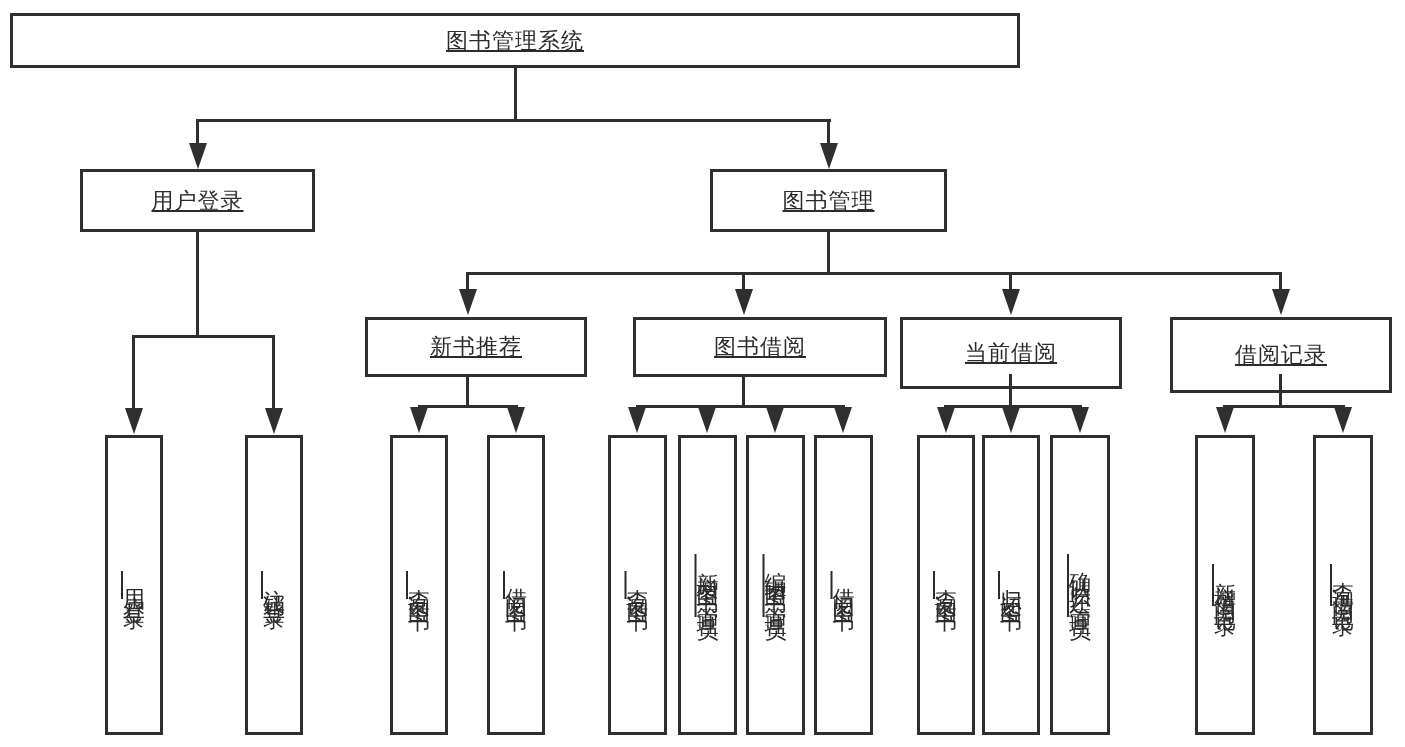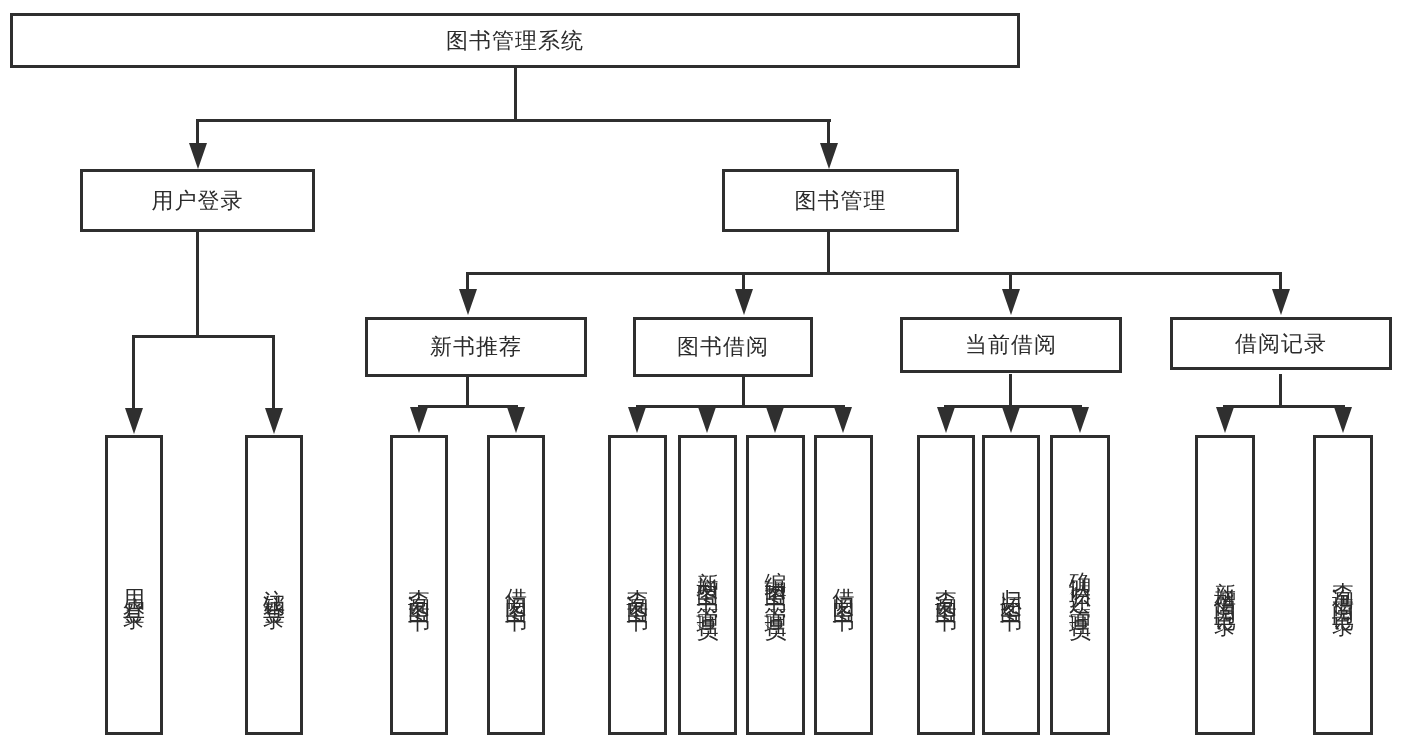--- a/index.html
+++ b/index.html
@@ -17,20 +17,21 @@
   .box{
     position:absolute;
     background:#fff;
     border:3px solid var(--line);
     display:flex;
     align-items:center;
     justify-content:center;
     font-size:22px;
     color:var(--text);
     letter-spacing:1px;
+    text-decoration:underline;
   }
   .box.v span{
     writing-mode:vertical-rl;
     text-orientation:mixed;
     letter-spacing:7px;
     font-size:22px;
     line-height:1;
   }
 
   
@@ -68,21 +69,21 @@
   <div class="line" style="left:514px;top:65px;width:3px;height:54px;"></div>
   <div class="line" style="left:196px;top:119px;width:635px;height:3px;"></div>
   <div class="line" style="left:196px;top:119px;width:3px;height:30px;"></div>
   <div class="line" style="left:827px;top:119px;width:3px;height:30px;"></div>
   <div class="arrow" style="left:189px;top:143px;"></div>
   <div class="arrow" style="left:820px;top:143px;"></div>
 
   <div class="box" style="left:80px;top:169px;width:235px;height:63px;">
     <span>用户登录</span>
   </div>
-  <div class="box" style="left:710px;top:169px;width:237px;height:63px;margin-left:12px;">
+  <div class="box" style="left:710px;top:169px;width:237px;height:63px;">
     <span>图书管理</span>
   </div>
 
   <div class="line" style="left:196px;top:229px;width:3px;height:106px;"></div>
   <div class="line" style="left:133px;top:335px;width:142px;height:3px;"></div>
   <div class="line" style="left:132px;top:335px;width:3px;height:77px;"></div>
   <div class="line" style="left:272px;top:335px;width:3px;height:77px;"></div>
   <div class="arrow" style="left:125px;top:408px;"></div>
   <div class="arrow" style="left:265px;top:408px;"></div>
 
@@ -93,27 +94,27 @@
   <div class="line" style="left:1009px;top:272px;width:3px;height:20px;"></div>
   <div class="line" style="left:1279px;top:272px;width:3px;height:20px;"></div>
   <div class="arrow" style="left:459px;top:289px;"></div>
   <div class="arrow" style="left:735px;top:289px;"></div>
   <div class="arrow" style="left:1002px;top:289px;"></div>
   <div class="arrow" style="left:1272px;top:289px;"></div>
 
   <div class="box" style="left:357px;top:317px;width:222px;height:60px;margin-left:8px;">
     <span>新书推荐</span>
   </div>
-  <div class="box" style="left:633px;top:317px;width:180px;height:60px;">
+  <div class="box" style="left:633px;top:317px;width:254px;height:60px;">
     <span>图书借阅</span>
   </div>
-  <div class="box" style="left:900px;top:317px;width:222px;height:56px;">
+  <div class="box" style="left:900px;top:317px;width:222px;height:72px;">
     <span>当前借阅</span>
   </div>
-  <div class="box" style="left:1170px;top:317px;width:222px;height:53px;">
+  <div class="box" style="left:1170px;top:317px;width:222px;height:76px;">
     <span>借阅记录</span>
   </div>
 
   <div class="line" style="left:466px;top:374px;width:3px;height:31px;"></div>
   <div class="line" style="left:418px;top:405px;width:100px;height:3px;"></div>
   <div class="arrow" style="left:410px;top:407px;"></div>
   <div class="arrow" style="left:507px;top:407px;"></div>
 
   <div class="line" style="left:742px;top:374px;width:3px;height:31px;"></div>
   <div class="line" style="left:636px;top:405px;width:209px;height:3px;"></div>

